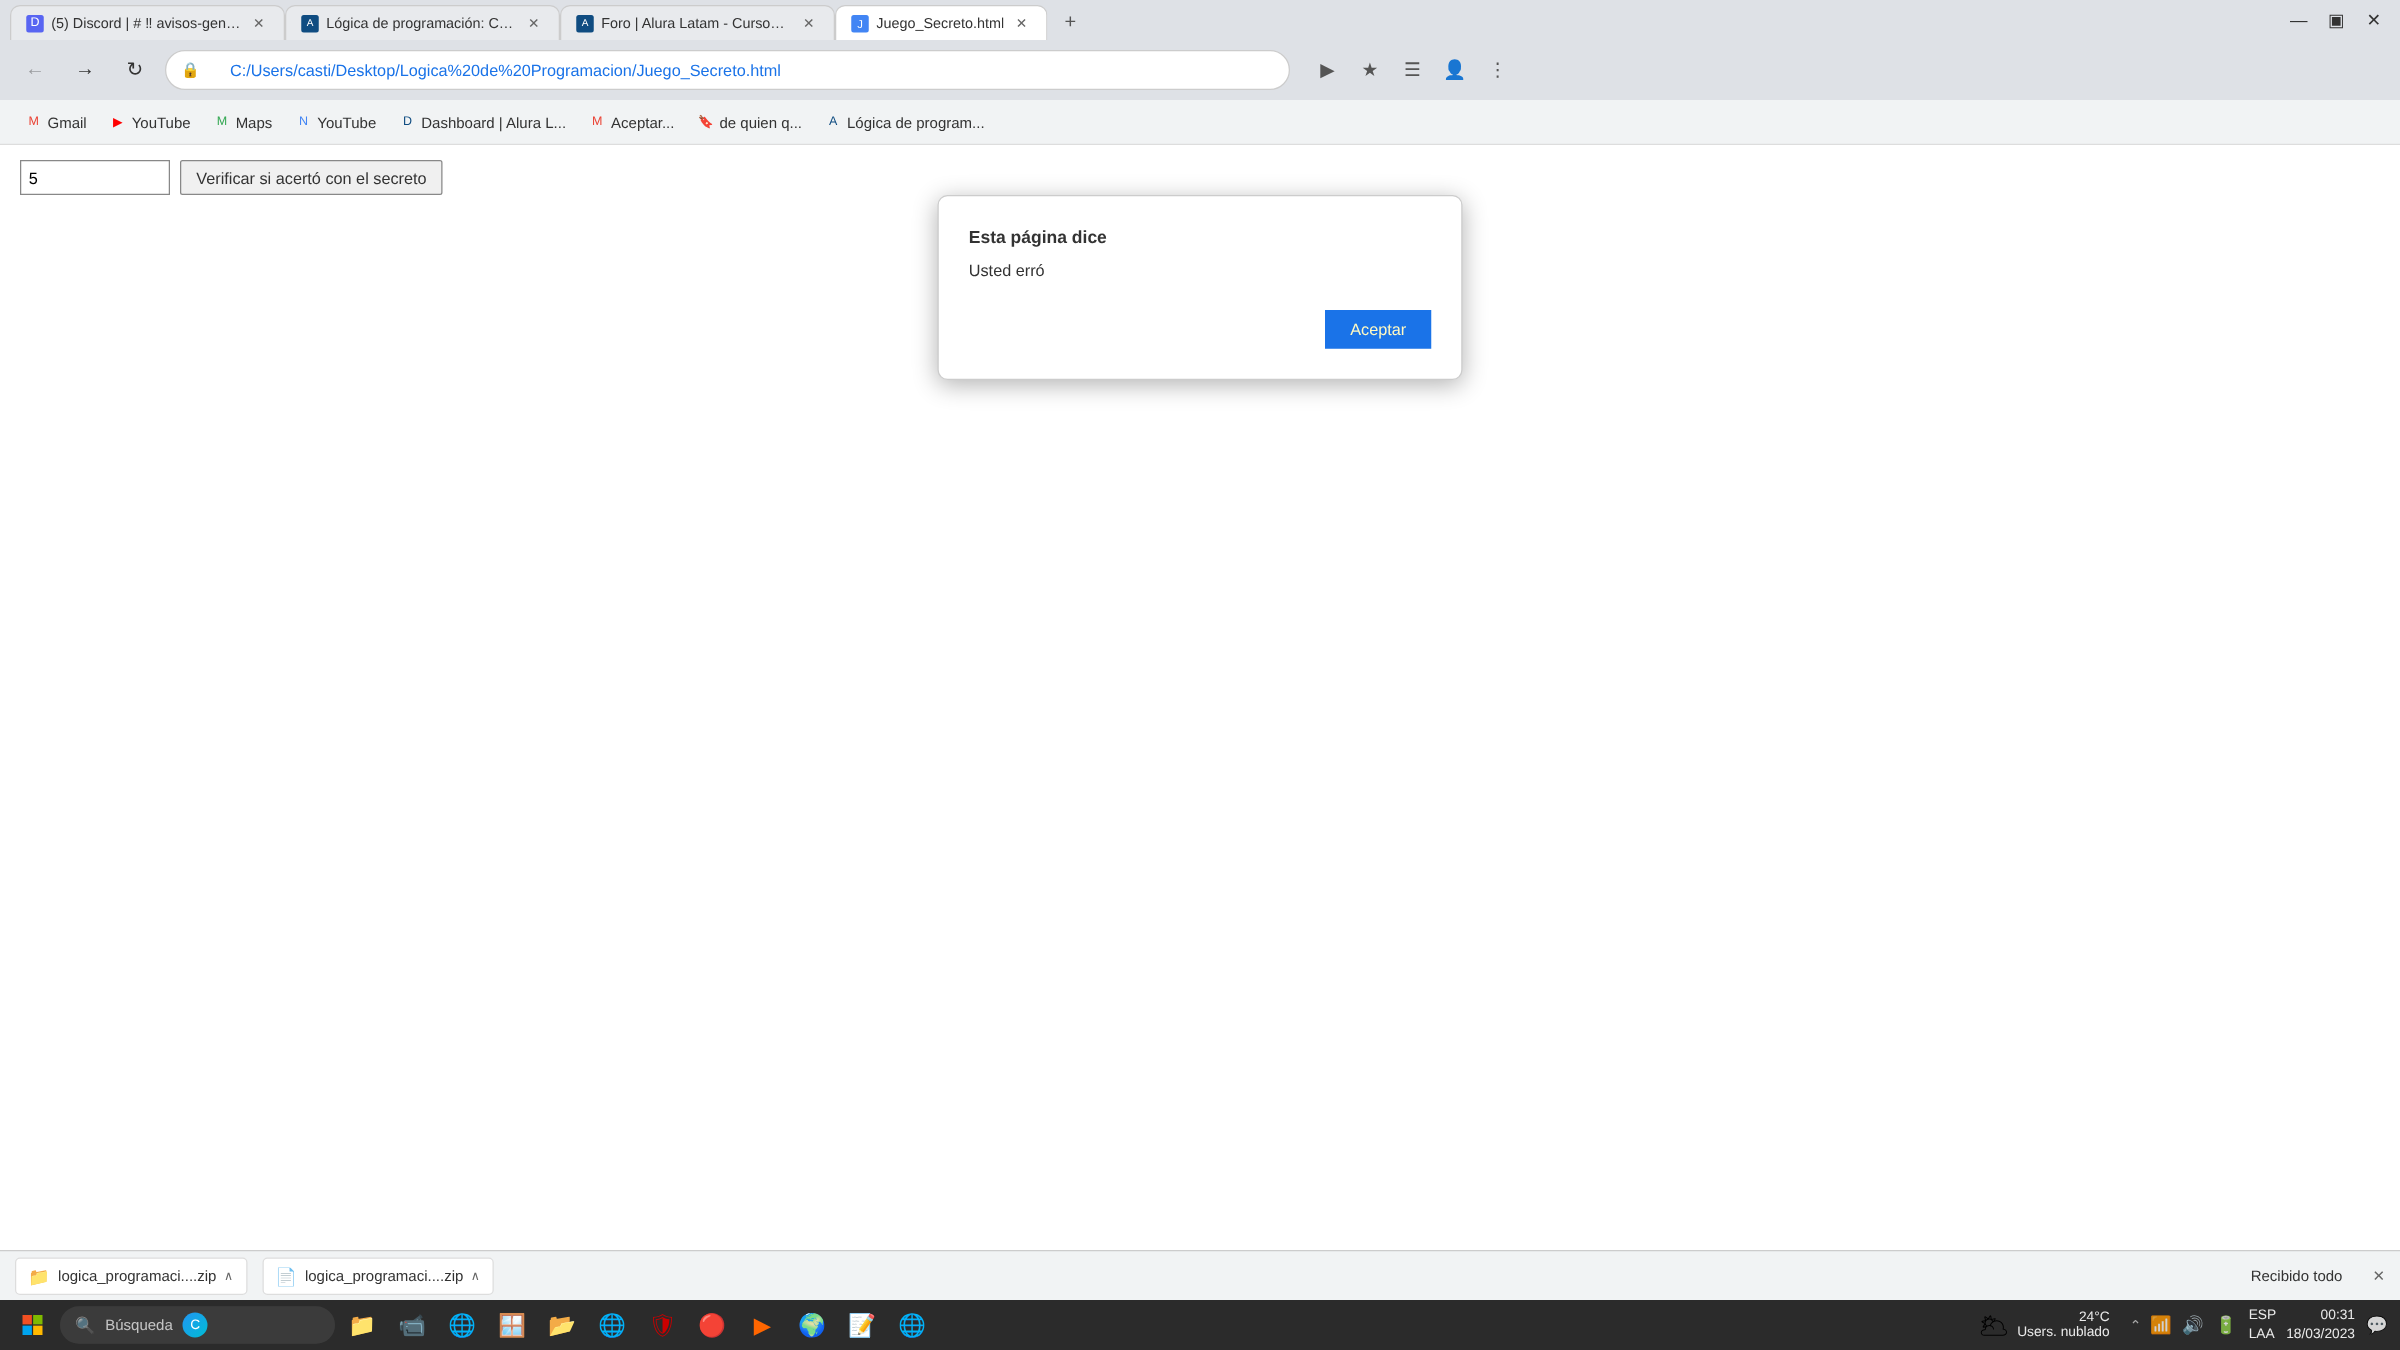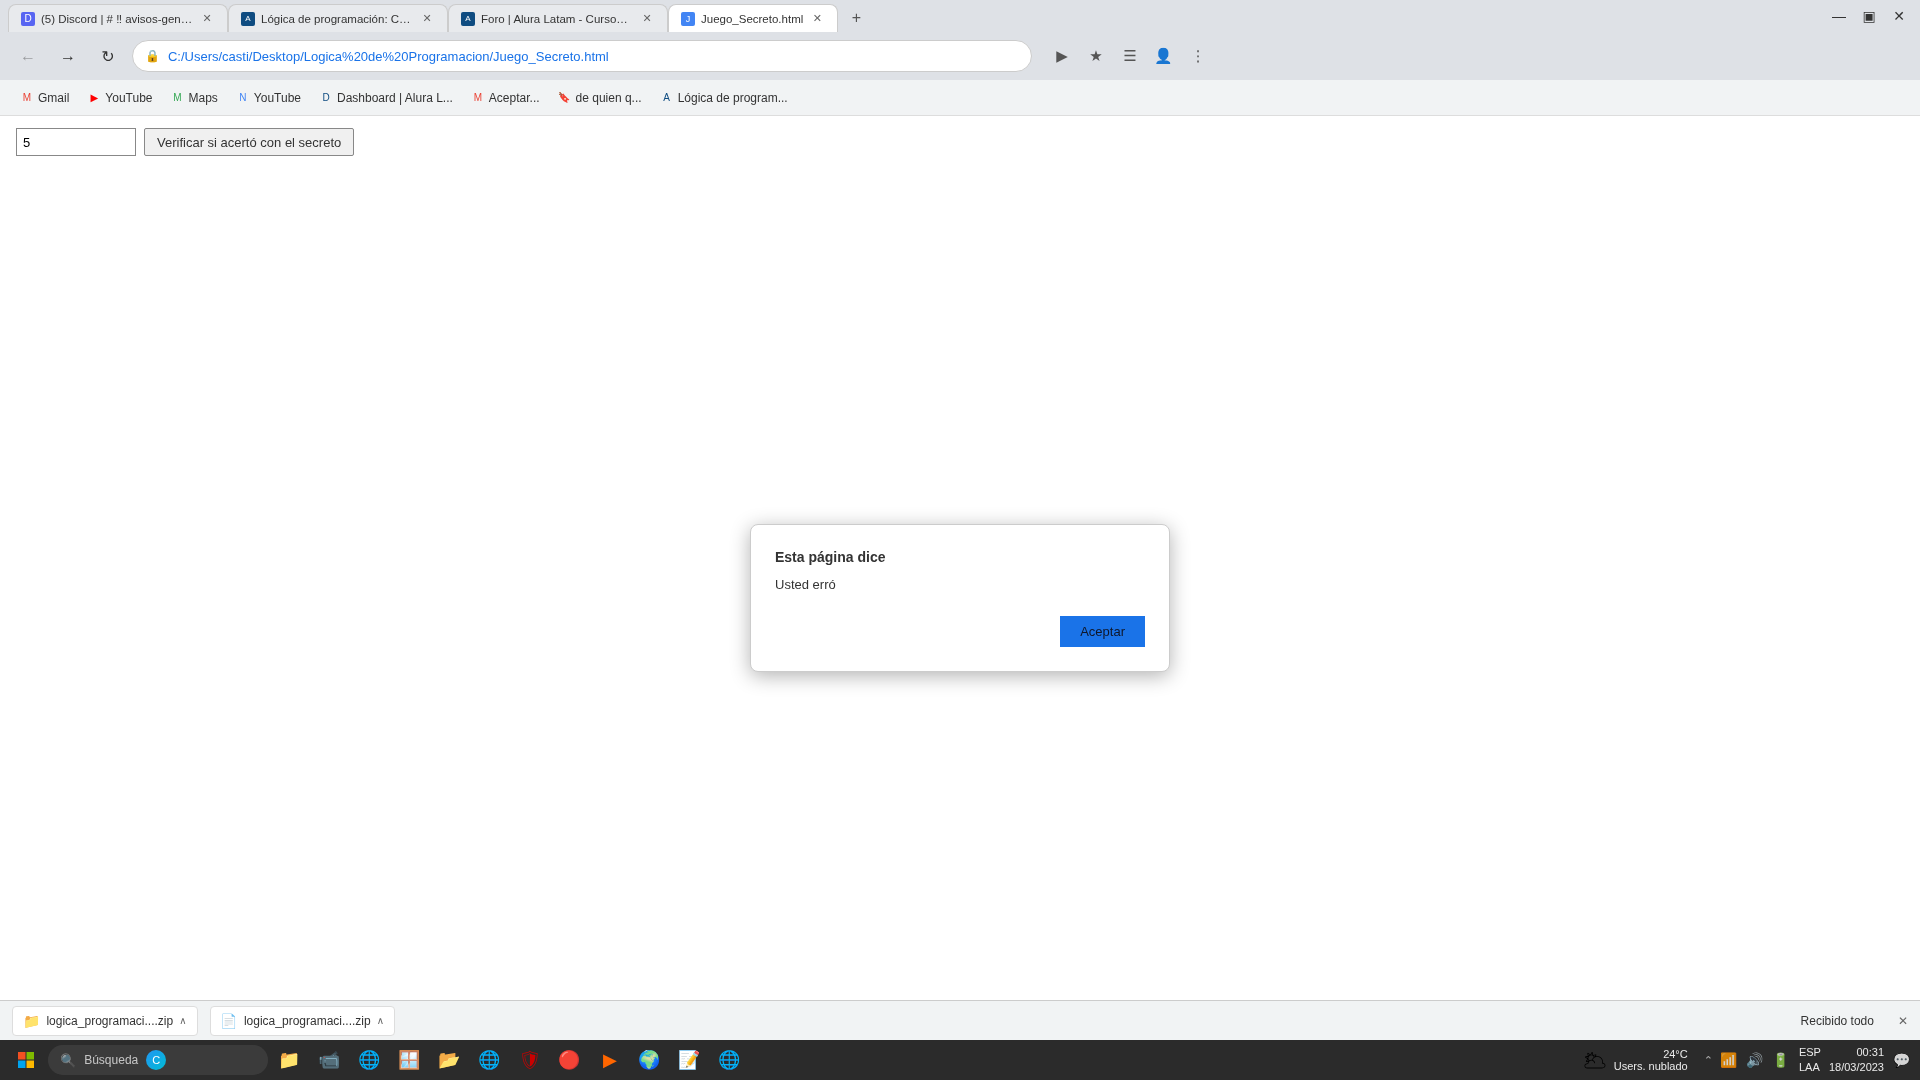--- a/index.html
+++ b/index.html
@@ -22,21 +22,21 @@
     .new-tab-btn { width: 28px; height: 28px; display: flex; align-items: center; justify-content: center; color: #555; font-size: 16px; cursor: pointer; border-radius: 50%; margin-left: 4px; }
     .window-controls { display: flex; align-items: center; gap: 4px; margin-left: 8px; }
     .win-btn { width: 26px; height: 26px; border-radius: 4px; display: flex; align-items: center; justify-content: center; cursor: pointer; color: #333; font-size: 14px; }
 
     
     .address-bar-row { height: 48px; background: #dee1e6; display: flex; align-items: center; padding: 0 12px; gap: 8px; }
     .nav-btn { width: 32px; height: 32px; border-radius: 50%; display: flex; align-items: center; justify-content: center; cursor: pointer; color: #333; font-size: 16px; }
     .nav-btn.disabled { opacity: 0.4; cursor: default; }
     .address-bar { flex: 1; height: 32px; background: #fff; border-radius: 16px; display: flex; align-items: center; padding: 0 12px; font-size: 13px; color: #333; border: 1px solid #ccc; gap: 8px; max-width: 900px; }
     .address-bar .lock-icon { color: #555; font-size: 12px; }
-    .address-bar .url-text { flex: 1; font-size: 13px; color: #1a73e8; }
+    .address-bar .url-text { flex: 1; font-size: 13px; color: #1a73e8; margin-left: 16px; }
     .address-bar-right { display: flex; align-items: center; gap: 6px; margin-left: 8px; }
     .toolbar-btn { width: 28px; height: 28px; border-radius: 50%; display: flex; align-items: center; justify-content: center; cursor: pointer; color: #555; font-size: 15px; }
 
     
     .bookmarks-bar { height: 36px; background: #f1f3f4; display: flex; align-items: center; padding: 0 12px; gap: 2px; border-bottom: 1px solid #ddd; }
     .bookmark-item { display: flex; align-items: center; gap: 4px; padding: 4px 8px; border-radius: 4px; cursor: pointer; font-size: 12px; color: #333; white-space: nowrap; }
     .bookmark-favicon { width: 14px; height: 14px; border-radius: 2px; flex-shrink: 0; font-size: 10px; display: flex; align-items: center; justify-content: center; }
     .bm-gmail { color: #ea4335; }
     .bm-youtube { color: #ff0000; }
     .bm-maps { color: #34a853; }
@@ -44,26 +44,26 @@
     .bm-dashboard { color: #0f4c81; }
     .bm-alura { color: #0f4c81; }
 
     
     .page-content { background: #fff; width: 100%; height: calc(1080px - 32px - 48px - 36px - 40px); position: relative; padding: 12px 16px; }
     .page-input-area { display: flex; align-items: center; gap: 8px; margin-bottom: 20px; }
     .secret-input { width: 120px; height: 28px; border: 1px solid #888; padding: 0 6px; font-size: 13px; background: #fff; }
     .verify-btn { height: 28px; padding: 0 12px; background: #f0f0f0; border: 1px solid #888; cursor: pointer; font-size: 13px; color: #333; border-radius: 2px; }
 
     
-    .modal-overlay { position: absolute; top: 0; left: 0; width: 100%; height: 100%; display: flex; align-items: center; justify-content: center; padding-top: 40px; pointer-events: none; }
+    .modal-overlay { position: absolute; top: 0; left: 0; width: 100%; height: 100%; display: flex; align-items: flex-start; justify-content: center; padding-top: 40px; pointer-events: none; }
     .modal-dialog { background: #fff; border: 1px solid #ccc; border-radius: 8px; box-shadow: 0 4px 20px rgba(0,0,0,0.3); width: 420px; padding: 24px; pointer-events: all; }
     .modal-title { font-size: 14px; font-weight: 600; color: #333; margin-bottom: 12px; }
     .modal-message { font-size: 13px; color: #333; margin-bottom: 24px; }
     .modal-footer { display: flex; justify-content: flex-end; }
-    .modal-accept-btn { background: #1a73e8; color: #0f172a; border: none; border-radius: 0; padding: 8px 20px; font-size: 13px; cursor: pointer; }
+    .modal-accept-btn { background: #1a73e8; color: #fef9c3; border: none; border-radius: 0; padding: 8px 20px; font-size: 13px; cursor: pointer; }
 
     
     .downloads-bar { position: fixed; bottom: 40px; left: 0; width: 100%; height: 40px; background: #f1f3f4; border-top: 1px solid #ccc; display: flex; align-items: center; padding: 0 12px; gap: 12px; z-index: 100; }
     .download-item { display: flex; align-items: center; gap: 6px; background: #fff; border: 1px solid #ddd; border-radius: 4px; padding: 4px 10px; font-size: 12px; color: #333; height: 30px; }
     .download-item .folder-icon { color: #f9a825; font-size: 14px; }
     .download-item .file-icon { color: #1a73e8; font-size: 14px; }
     .download-chevron { font-size: 10px; color: #666; cursor: pointer; }
     .download-close { font-size: 12px; color: #666; cursor: pointer; margin-left: 4px; }
     .show-all-btn { margin-left: auto; font-size: 12px; color: #333; cursor: pointer; padding: 4px 8px; border-radius: 4px; }
 

